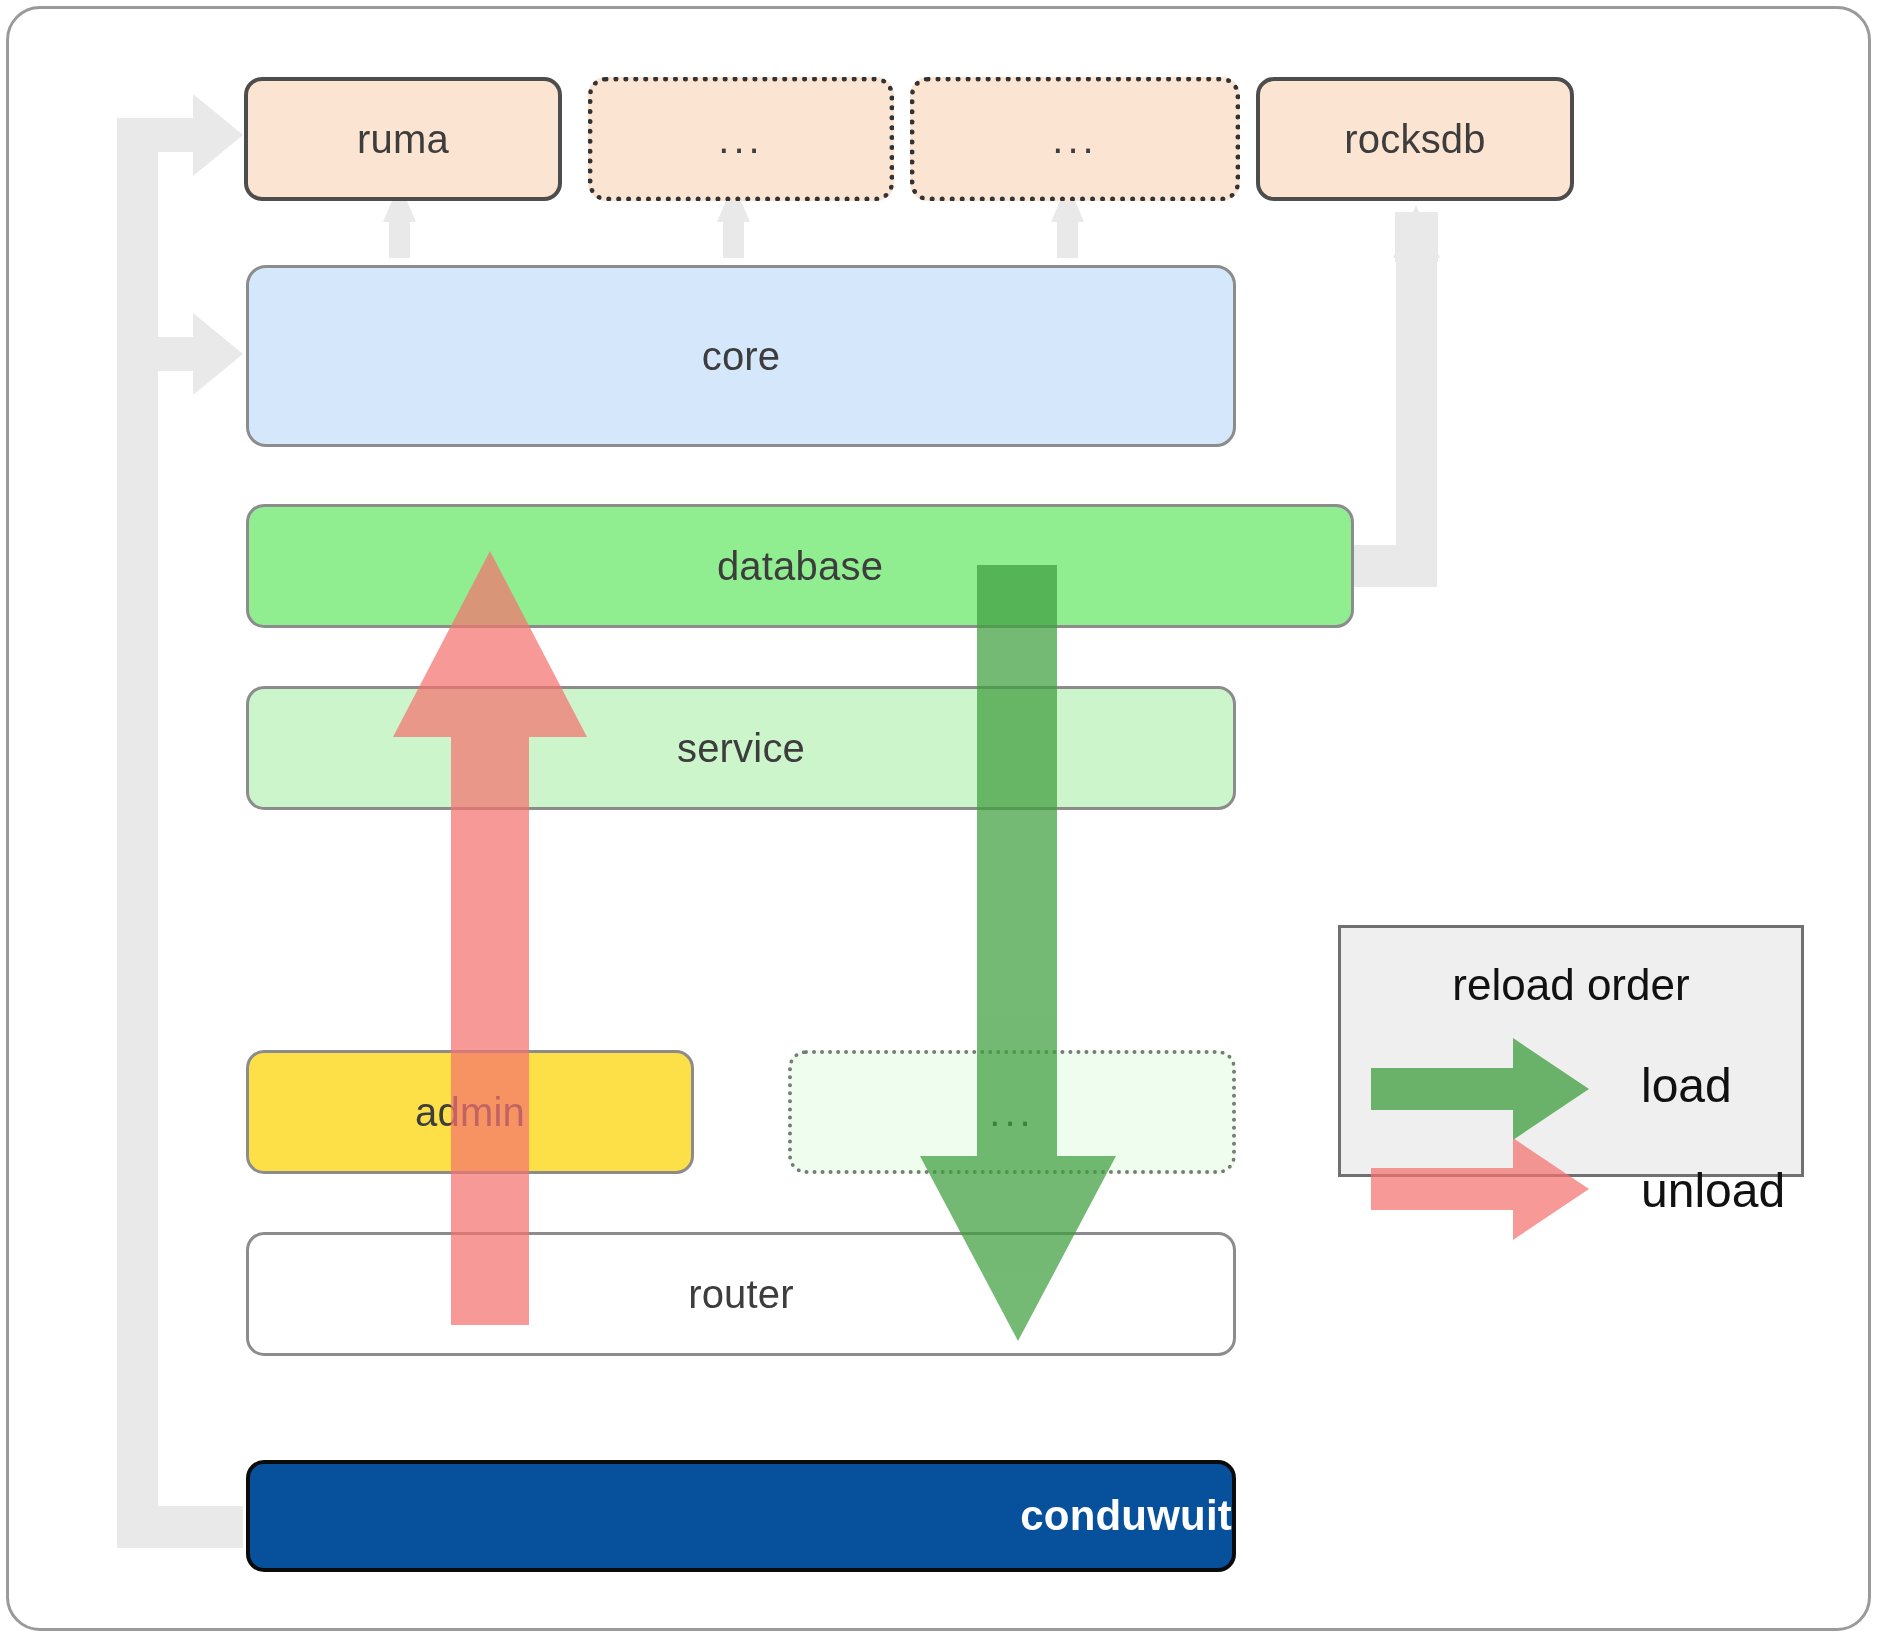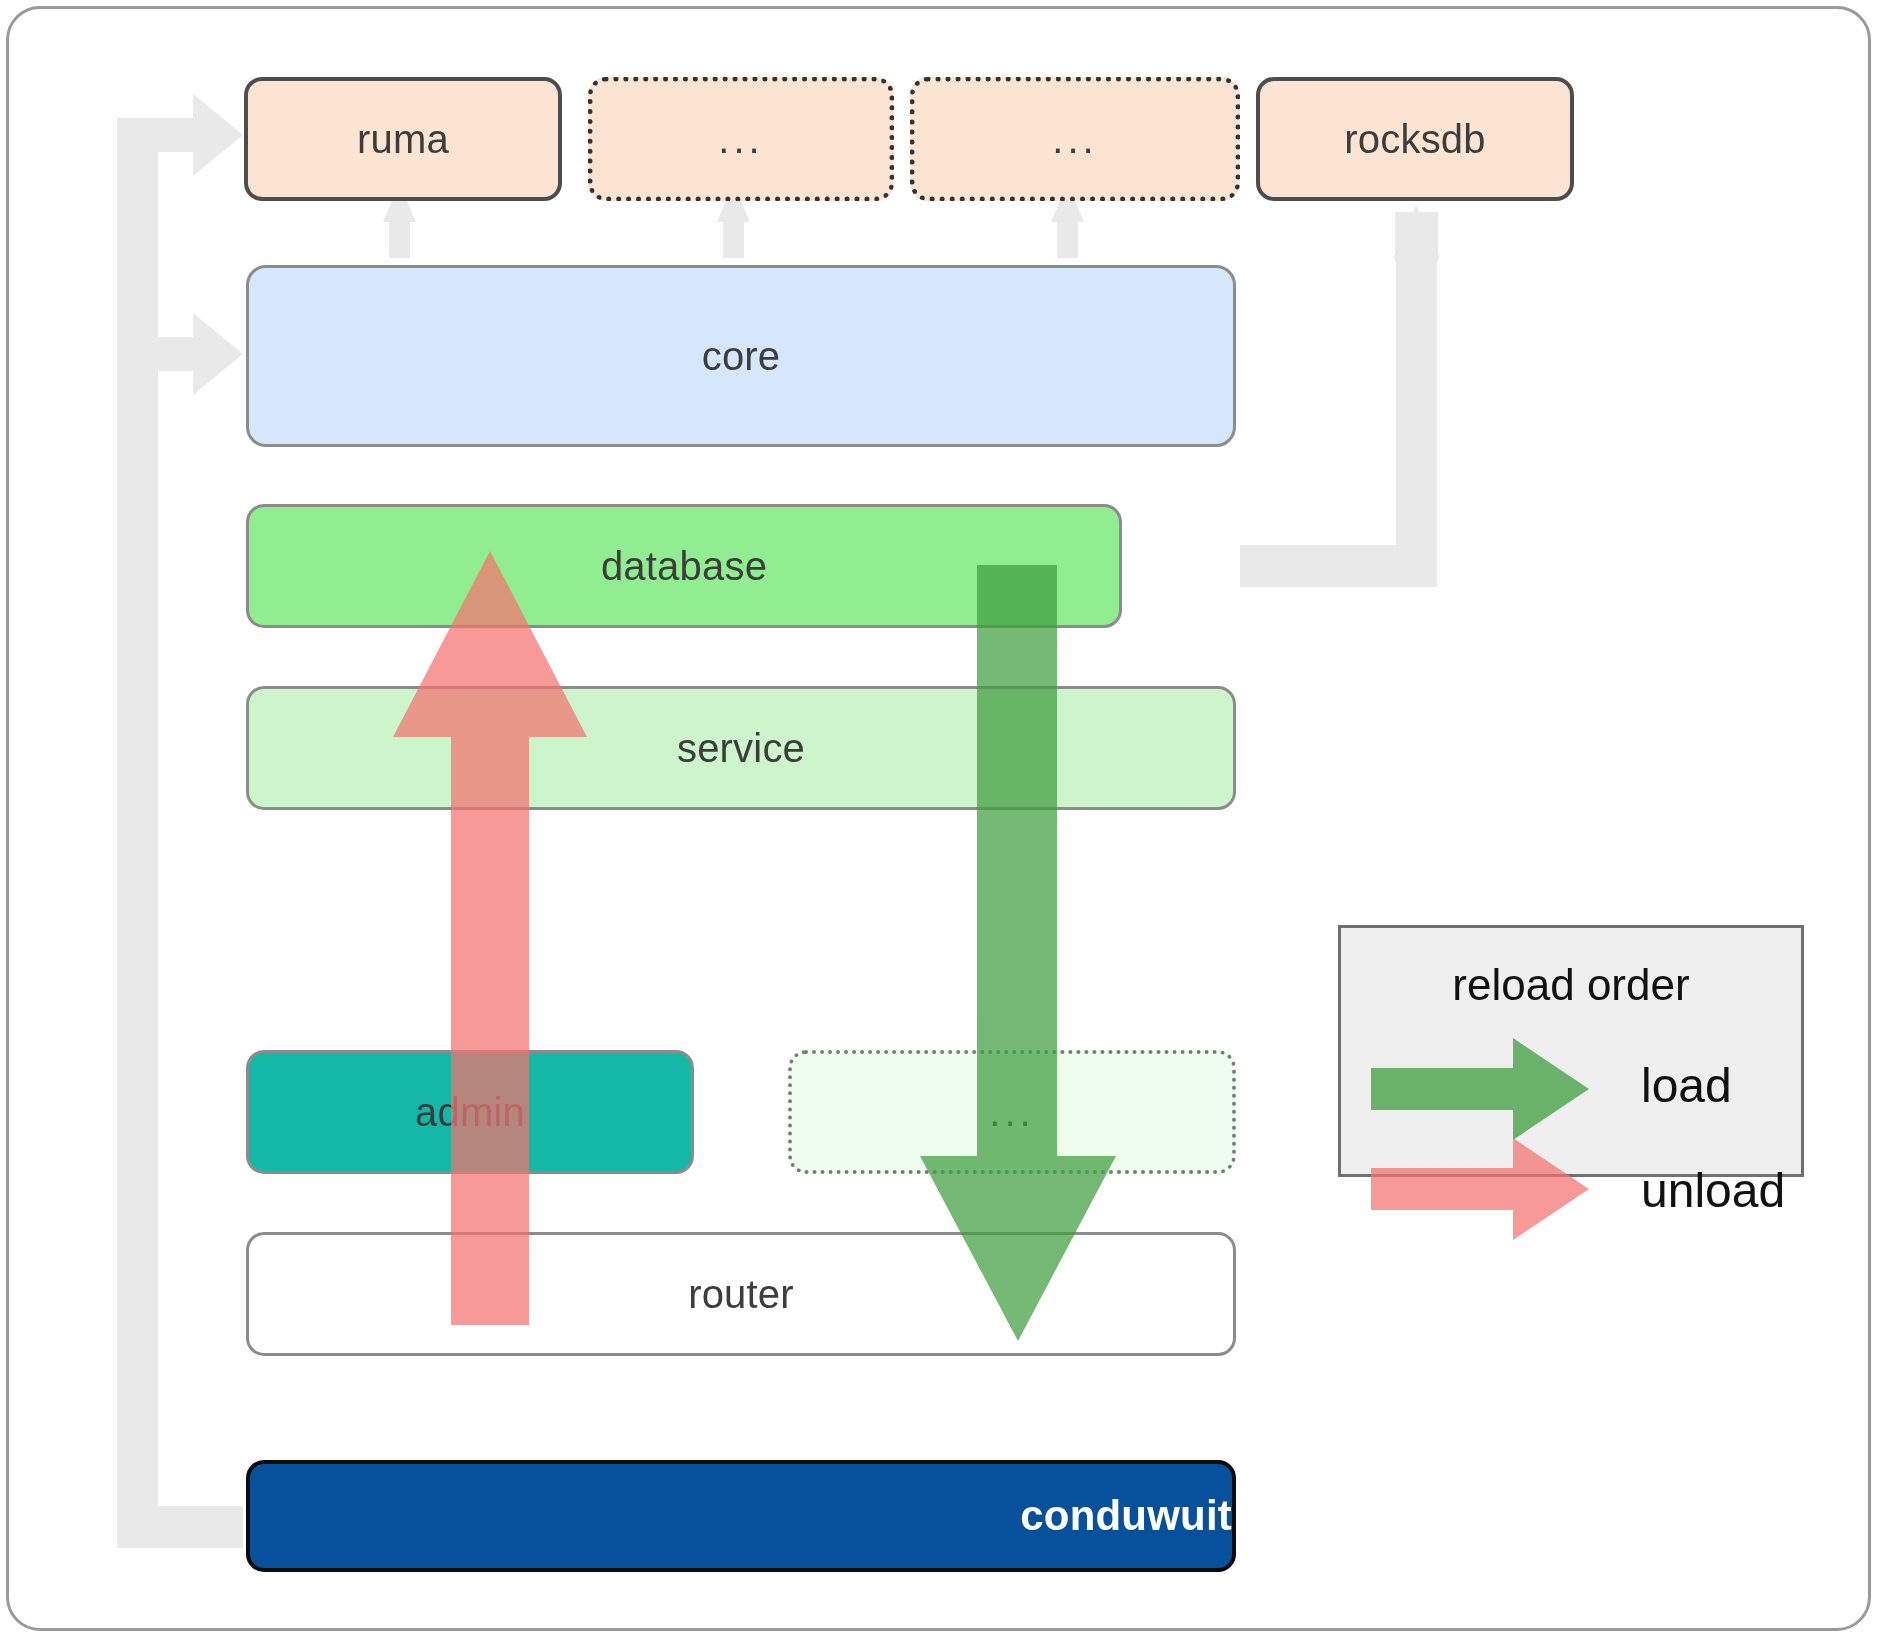--- a/index.html
+++ b/index.html
@@ -175,30 +175,30 @@
   </div>
 
   <div class="node dep" style="left:1256px; top:77px; width:318px; height:124px;">
     <span class="lbl">rocksdb</span>
   </div>
 
   <div class="node core-box" style="left:246px; top:265px; width:990px; height:182px;">
     <span class="lbl">core</span>
   </div>
 
-  <div class="node layer" style="left:246px; top:504px; width:876px; height:124px; background:#90ee90;">
+  <div class="node layer" style="left:246px; top:504px; width:1108px; height:124px; background:#90ee90;">
     <span class="lbl">database</span>
   </div>
 
   <div class="node layer" style="left:246px; top:686px; width:990px; height:124px; background:#ccf5cc;justify-content:center;">
     <span class="lbl">service</span>
   </div>
 
 
-  <div class="node layer" style="left:246px; top:1050px; width:448px; height:124px; background:#14b8a6;">
+  <div class="node layer" style="left:246px; top:1050px; width:448px; height:124px; background:#fde047;">
     <span class="lbl">admin</span>
   </div>
 
   <div class="node layer dotted" style="left:788px; top:1050px; width:448px; height:124px; background:#effdef;">
     <span class="lbl ellipsis">...</span>
   </div>
 
   <div class="node layer" style="left:246px; top:1232px; width:990px; height:124px; background:#ffffff;">
     <span class="lbl">router</span>
   </div>

